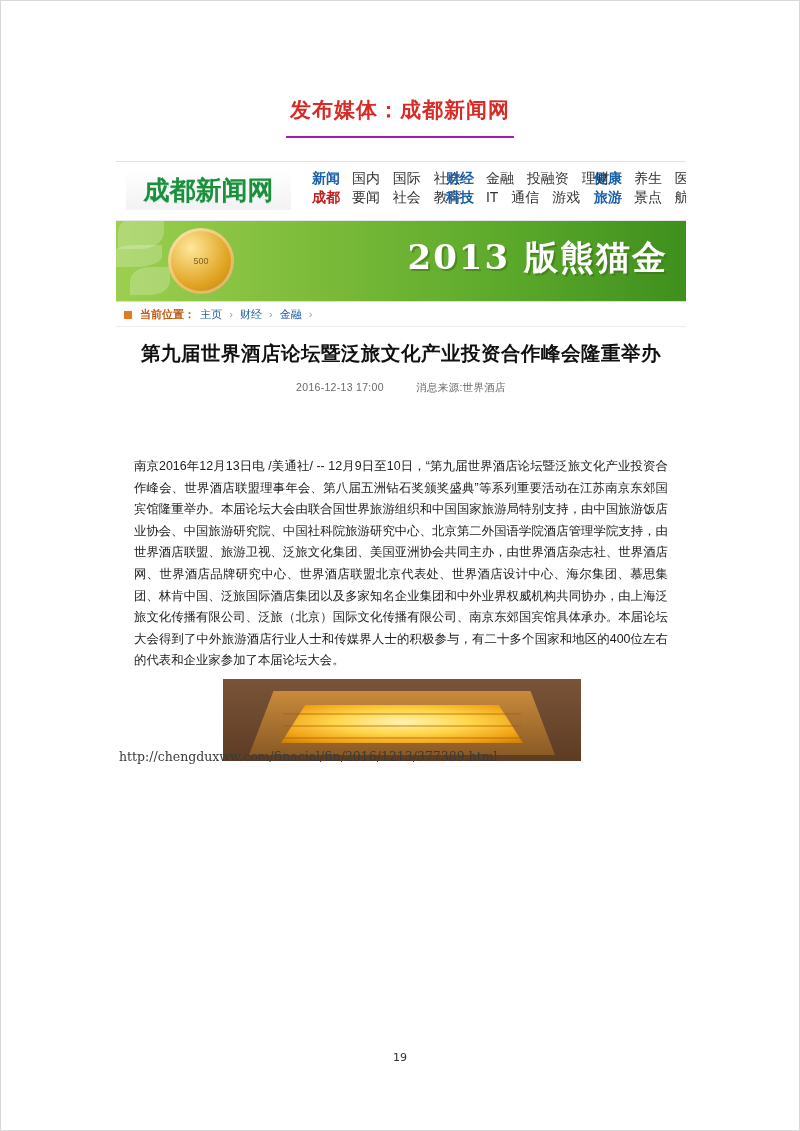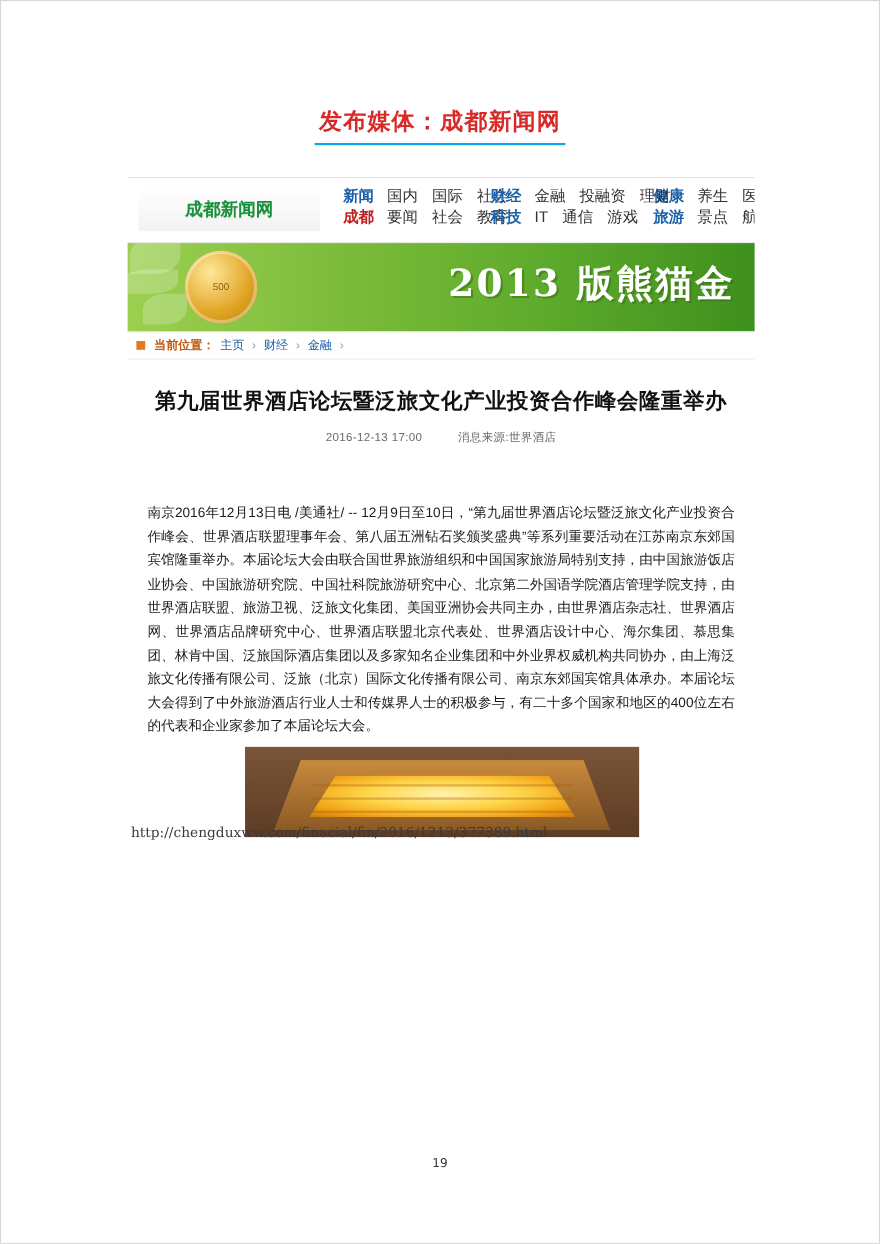--- a/index.html
+++ b/index.html
@@ -32,22 +32,22 @@
     top: 94px;
     text-align: center;
   }
   .doc-heading .hl {
     display: inline-block;
     font-family: "DejaVu Sans", sans-serif;
     font-size: 21px;
     font-weight: bold;
     color: #d82b27;
     letter-spacing: 1px;
-    padding: 1px 4px 6px 4px;
-    border-bottom: 2px solid #0ea5e9;
+    padding: 1px 4px 12px 4px;
+    border-bottom: 2px solid #a21caf;
   }
 
   
   .clip {
     position: absolute;
     left: 115px;
     top: 160px;
     width: 570px;
     background: #fff;
   }
@@ -67,21 +67,21 @@
     top: 8px;
     width: 165px;
     height: 40px;
     background: linear-gradient(#ffffff, #f2f2f2);
     display: flex;
     align-items: center;
     justify-content: center;
   }
   .logo-text {
     font-family: "DejaVu Sans", sans-serif;
-    font-size: 16px;
+    font-size: 26px;
     font-weight: bold;
     color: #1a8f3c;
     letter-spacing: 0px;
     text-shadow: 0 1px 0 #cfe9d4;
   }
   .navcol {
     position: absolute;
     top: 7px;
     font-size: 14px;
     line-height: 19px;
@@ -171,28 +171,27 @@
   }
   .crumb .lbl { color: #c05a10; font-weight: bold; }
   .crumb a { color: #1a5fa8; text-decoration: none; margin: 0 2px; }
   .crumb .sep { color: #999; margin: 0 2px; }
 
   
   .article {
     padding: 14px 10px 6px 10px;
   }
   .art-title {
-    font-family: Liberation Sans, sans-serif;
+    font-family: Liberation Mono, monospace;
     font-size: 19.5px;
     font-weight: bold;
     text-align: center;
     color: #111;
     letter-spacing: 0.5px;
     line-height: 28px;
-    margin-top: 10px;
   }
   .art-meta {
     margin-top: 12px;
     text-align: center;
     font-size: 10.5px;
     color: #6a6a6a;
     letter-spacing: .3px;
   }
   .art-meta .gap { display: inline-block; width: 26px; }
 

